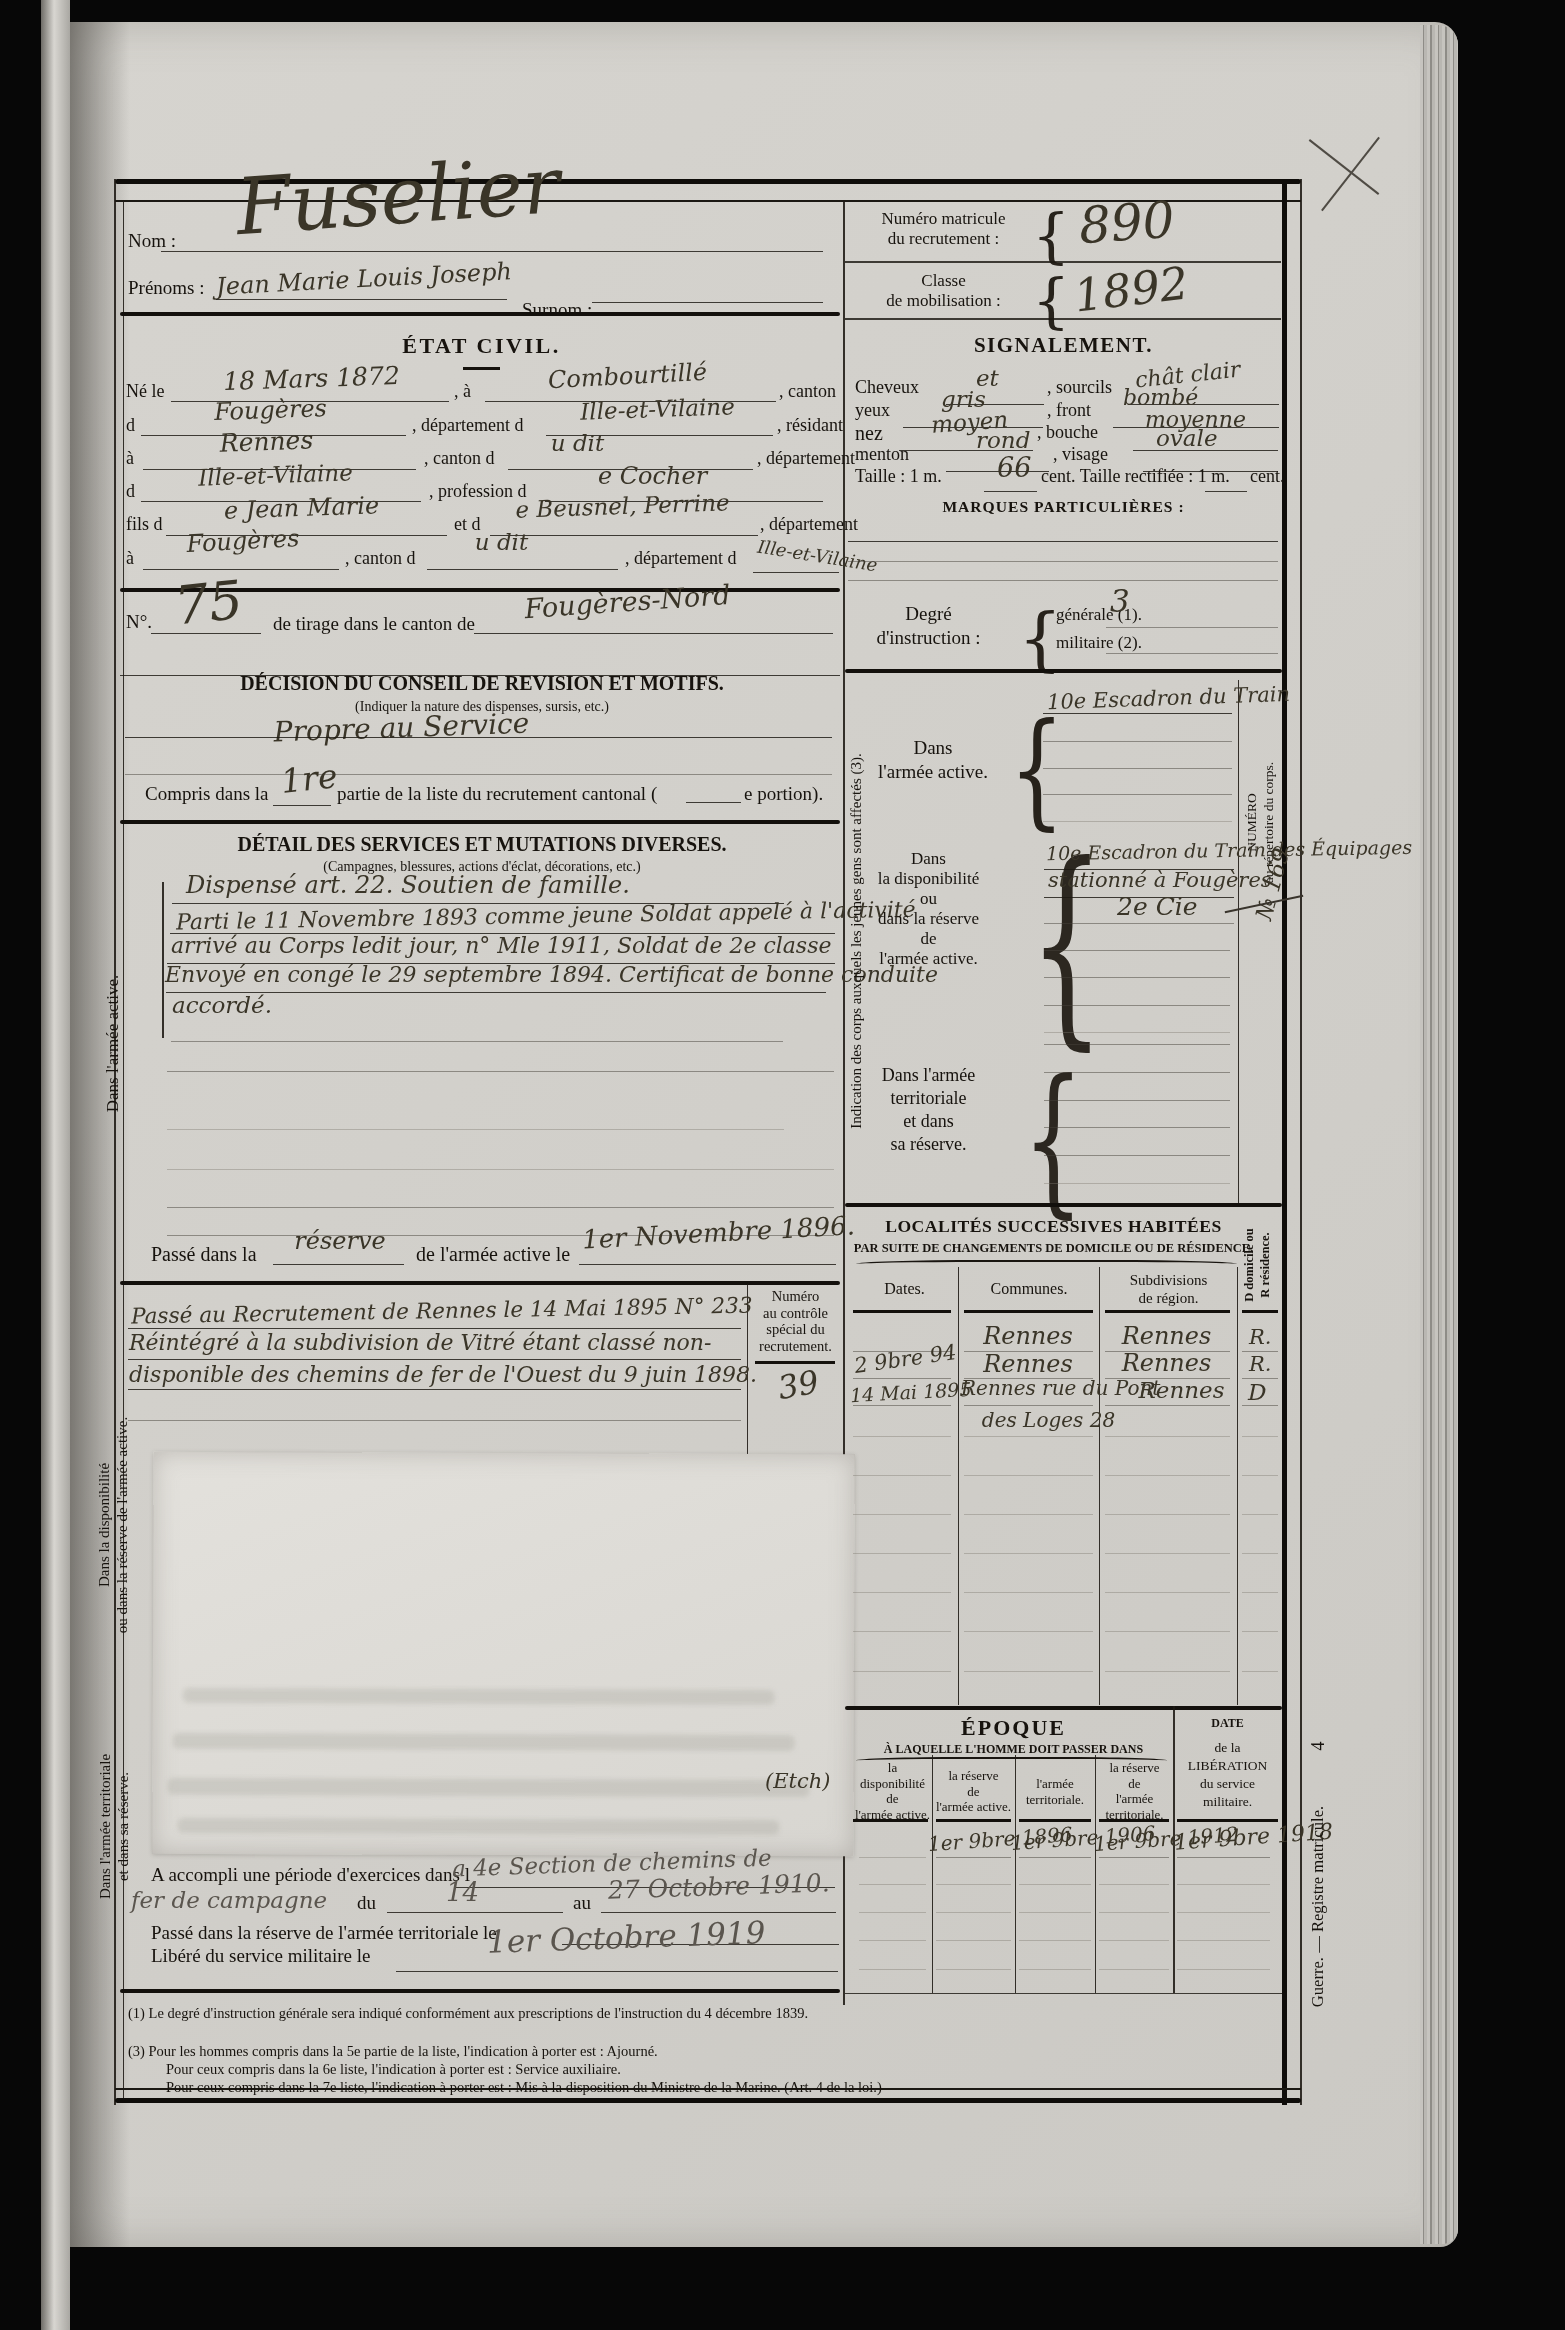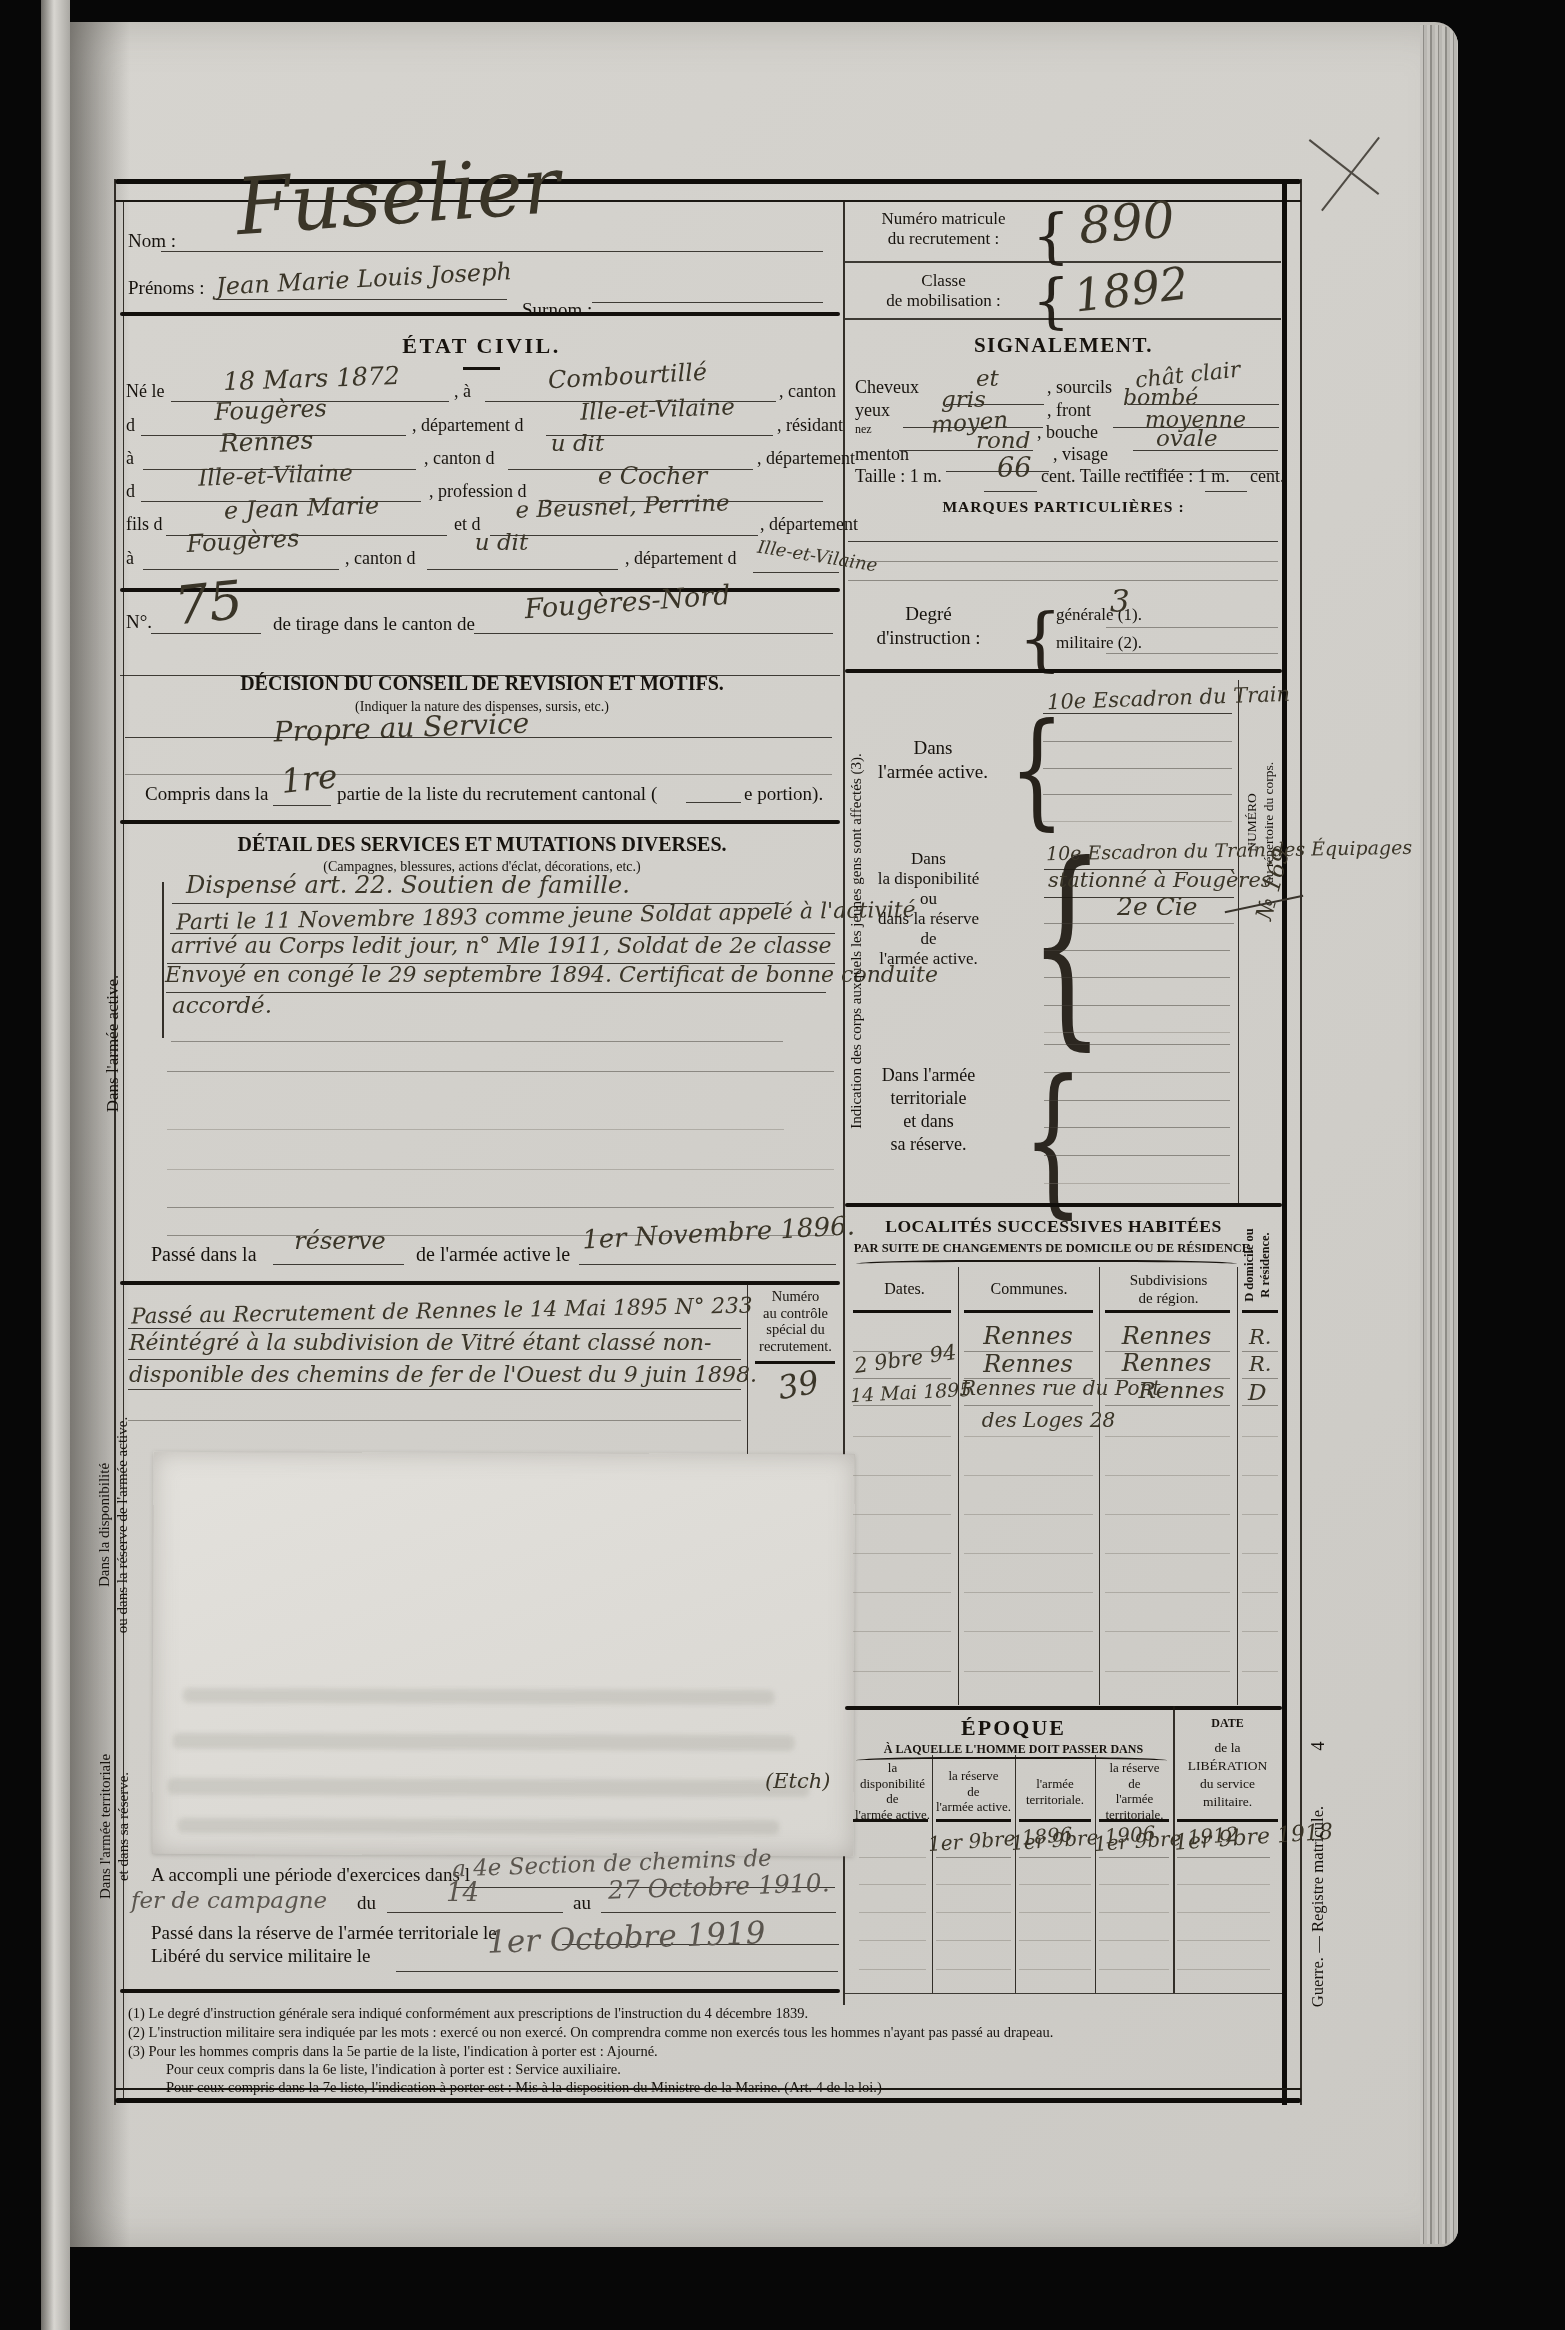--- a/index.html
+++ b/index.html
@@ -220,42 +220,41 @@
   <div class="el hw pc" style="left:608px;top:1872px;font-size:25px;transform:rotate(-2deg);">27 Octobre 1910.</div>
   <div class="el rl" style="left:601px;top:1912px;width:235px;"></div>
   <div class="el t" style="left:151px;top:1922px;font-size:19px;">Passé dans la réserve de l'armée territoriale le</div>
   <div class="el rl" style="left:562px;top:1944px;width:277px;"></div>
   <div class="el t" style="left:151px;top:1909px;font-size:19px;margin-top:36px;">Libéré du service militaire le</div>
   <div class="el hw pc" style="left:487px;top:1919px;font-size:31px;transform:rotate(-2deg);">1er Octobre 1919</div>
   <div class="el rl" style="left:396px;top:1971px;width:442px;"></div>
   <div class="el hv" style="left:120px;top:1989px;width:720px;"></div>
 
   <div class="el t" style="left:128px;top:2005px;width:1149px;font-size:14.5px;white-space:normal;">(1)  Le degré d'instruction générale sera indiqué conformément aux prescriptions de l'instruction du 4 décembre 1839.</div>
-  <div class="el t" style="left:128px;top:2024px;width:1149px;font-size:14.5px;white-space:normal;">(2)  L'instruction militaire sera indiquée par les mots : exercé ou non exercé. On comprendra comme non exercés tous les hommes n'ayant pas passé au drapeau.</div>
   <div class="el t" style="left:128px;top:2043px;width:1149px;font-size:14.5px;white-space:normal;">(3)  Pour les hommes compris dans la 5e partie de la liste, l'indication à porter est : Ajourné.</div>
   <div class="el t" style="left:166px;top:2061px;width:1104px;font-size:14.5px;white-space:normal;">Pour ceux compris dans la 6e liste, l'indication à porter est : Service auxiliaire.</div>
   <div class="el t" style="left:166px;top:2079px;width:1104px;font-size:14.5px;white-space:normal;">Pour ceux compris dans la 7e liste, l'indication à porter est : Mis à la disposition du Ministre de la Marine. (Art. 4 de la loi.)</div>
 
   <div class="el t b c" style="left:903px;top:333px;width:321px;font-size:21px;letter-spacing:1.5px;">SIGNALEMENT.</div>
 
   <div class="el t" style="left:855px;top:377px;font-size:18px;">Cheveux</div>
   <div class="el hw" style="left:976px;top:365px;font-size:23px;">et</div>
   <div class="el rl" style="left:946px;top:404px;width:98px;"></div>
   <div class="el t" style="left:1047px;top:377px;font-size:18px;">, sourcils</div>
   <div class="el hw" style="left:1135px;top:362px;font-size:22px;transform:rotate(-6deg);">chât clair</div>
   <div class="el rl" style="left:1128px;top:404px;width:151px;"></div>
 
   <div class="el t" style="left:855px;top:400px;font-size:18px;">yeux</div>
   <div class="el hw" style="left:941px;top:386px;font-size:23px;">gris</div>
   <div class="el rl" style="left:903px;top:427px;width:140px;"></div>
   <div class="el t" style="left:1047px;top:400px;font-size:18px;">, front</div>
   <div class="el hw" style="left:1123px;top:385px;font-size:22px;">bombé</div>
   <div class="el rl" style="left:1113px;top:427px;width:166px;"></div>
 
-  <div class="el t" style="left:855px;top:422px;font-size:12px;">nez</div>
+  <div class="el t" style="left:855px;top:422px;font-size:20px;">nez</div>
   <div class="el hw" style="left:931px;top:409px;font-size:23px;transform:rotate(-4deg);">moyen</div>
   <div class="el rl" style="left:899px;top:450px;width:134px;"></div>
   <div class="el t" style="left:1037px;top:422px;font-size:18px;">, bouche</div>
   <div class="el hw" style="left:1145px;top:407px;font-size:22px;">moyenne</div>
   <div class="el rl" style="left:1133px;top:450px;width:145px;"></div>
 
   <div class="el t" style="left:855px;top:444px;font-size:18px;">menton</div>
   <div class="el hw" style="left:976px;top:427px;font-size:23px;">rond</div>
   <div class="el rl" style="left:946px;top:471px;width:103px;"></div>
   <div class="el t" style="left:1053px;top:444px;font-size:18px;">, visage</div>

